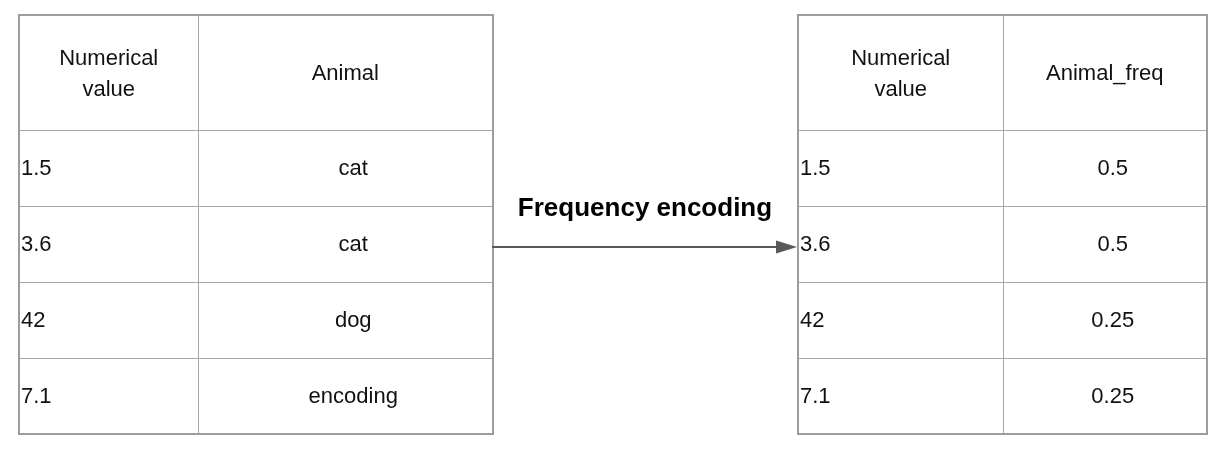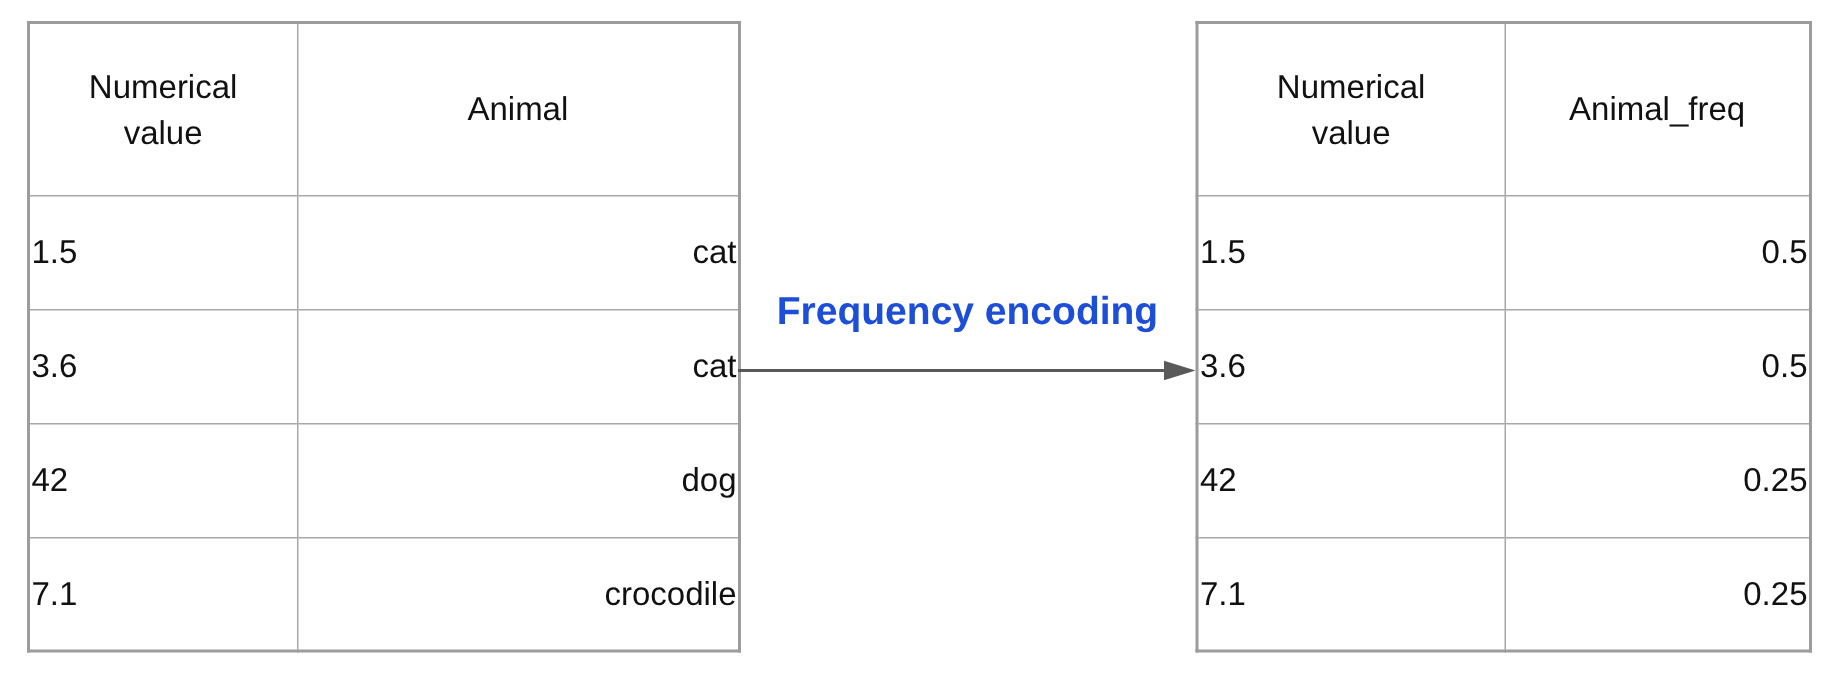--- a/index.html
+++ b/index.html
@@ -28,35 +28,35 @@
     overflow:hidden;
   }
   .tbl thead tr{height:115px;}
   .tbl tbody tr{height:76px;}
   .tbl th{
     text-align:center;
     white-space:pre-line;
     line-height:1.42;
   }
   td.num{}
-  td.word{text-align:right;padding-left:17px;}
+  td.word{text-align:center;padding-left:17px;}
   #left-table{left:18px;top:14px;}
   #right-table{left:797px;top:14px;}
   .connector{
     position:absolute;
     left:492px;
     top:192px;
     width:306px;
     text-align:center;
   }
   .arrow-label{
     font-size:26px;
     font-weight:700;
     line-height:30px;
-    color:#1d4ed8;
+    color:#000000;
     white-space:nowrap;
   }
   .arrow-svg{display:block;margin-top:16px;}
 </style>
 </head>
 <body>
 
 <div class="canvas">
 
   <table class="tbl" id="left-table">
@@ -79,21 +79,21 @@
       <tr>
         <td class="num">3.6</td>
         <td class="word">cat</td>
       </tr>
       <tr>
         <td class="num">42</td>
         <td class="word">dog</td>
       </tr>
       <tr>
         <td class="num">7.1</td>
-        <td class="word">crocodile</td>
+        <td class="word">encoding</td>
       </tr>
     </tbody>
   </table>
 
   <div class="connector">
     <div class="arrow-label">Frequency encoding</div>
     <svg class="arrow-svg" width="306" height="18" viewBox="0 0 306 18" xmlns="http://www.w3.org/2000/svg">
       <line x1="0" y1="9" x2="288" y2="9" stroke="#595959" stroke-width="2"></line>
       <polygon points="284,2.5 305,9 284,15.5" fill="#595959"></polygon>
     </svg>

